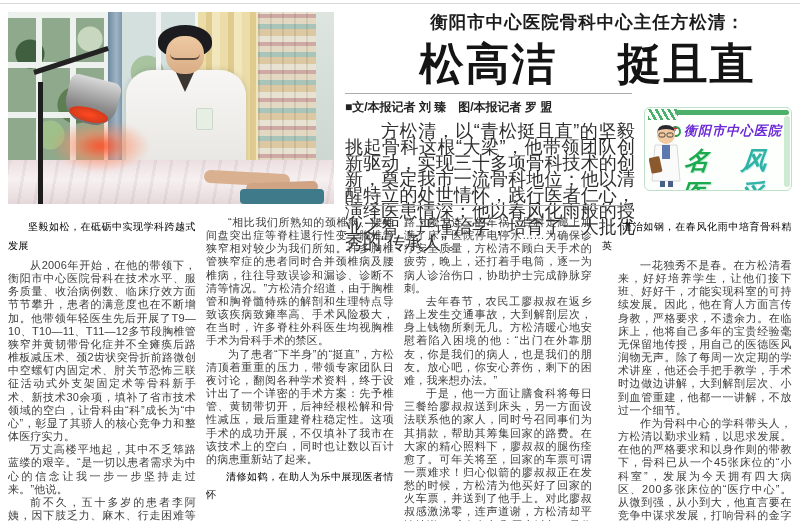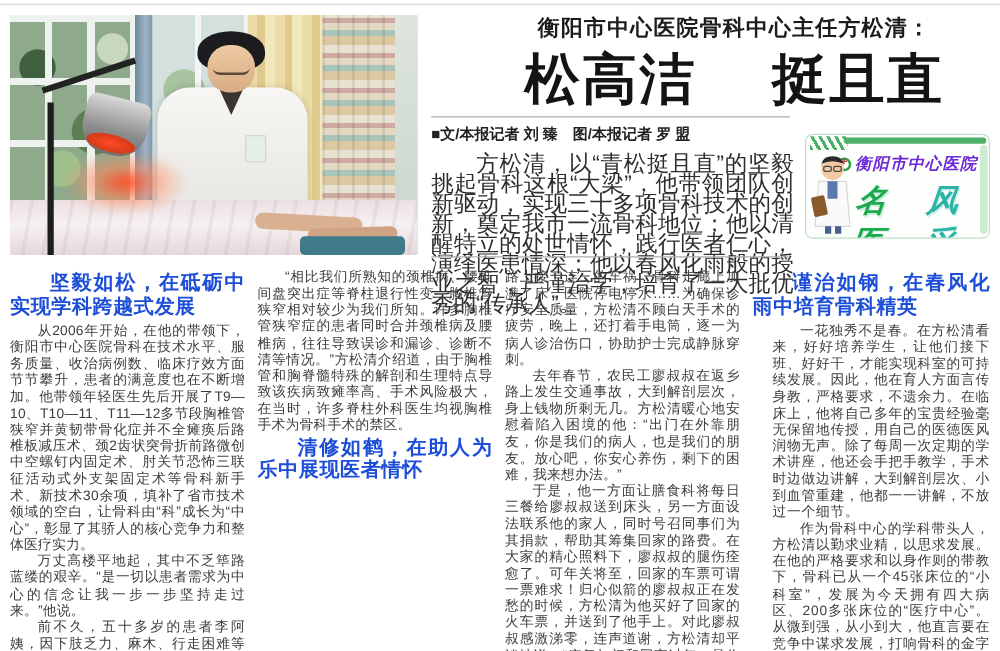--- a/index.html
+++ b/index.html
@@ -104,21 +104,21 @@
   .cols{position:absolute;left:0;top:216px;width:800px;height:305px;}
   .col{position:absolute;top:0;height:305px;overflow:hidden;}
   .col1{left:8px;width:188px;}
   .col2{left:206px;width:188px;}
   .col3{left:404px;width:188px;}
   .col4{left:602px;width:190px;}
   .para,.cont{margin:0;font-size:11px;line-height:13.15px;color:#3c3c3c;
     text-align:justify;letter-spacing:0.2px;}
   .para{text-indent:2em;}
   .cont{text-indent:0;}
-  .h2{margin:2px 0 4px;font-size:16px;font-weight:700;line-height:18.5px;color:#1d4ed8;
+  .h2{margin:2px 0 4px;font-size:10px;font-weight:400;line-height:18.5px;color:#000000;
     text-indent:2em;text-align:justify;letter-spacing:0.5px;}
   .col4 .para{letter-spacing:0.6px;margin-left:16px;}
 </style>
 </head>
 <body>
 
 <div class="page">
   <div class="topline"></div>
 
   <div class="photo">
@@ -185,20 +185,21 @@
 
   <div class="cols">
     <div class="col col1">
       <h3 class="h2">坚毅如松，在砥砺中实现学科跨越式发展</h3>
       <p class="para">从2006年开始，在他的带领下，衡阳市中心医院骨科在技术水平、服务质量、收治病例数、临床疗效方面节节攀升，患者的满意度也在不断增加。他带领年轻医生先后开展了T9—10、T10—11、T11—12多节段胸椎管狭窄并黄韧带骨化症并不全瘫痪后路椎板减压术、颈2齿状突骨折前路微创中空螺钉内固定术、肘关节恐怖三联征活动式外支架固定术等骨科新手术、新技术30余项，填补了省市技术领域的空白，让骨科由“科”成长为“中心”，彰显了其骄人的核心竞争力和整体医疗实力。</p>
       <p class="para">万丈高楼平地起，其中不乏筚路蓝缕的艰辛。“是一切以患者需求为中心的信念让我一步一步坚持走过来。”他说。</p>
       <p class="para">前不久，五十多岁的患者李阿姨，因下肢乏力、麻木、行走困难等症状，走遍省内各大医院，均因诊断不清、病情复杂被婉拒治疗。不死心的她来到了市中心医院，凭借多年的临床经验，结合CT断层扫描，方松清发现了病</p>
     </div>
     <div class="col col2">
       <p class="para">“相比我们所熟知的颈椎病、腰椎间盘突出症等脊柱退行性变，胸椎管狭窄相对较少为我们所知。许多胸椎管狭窄症的患者同时合并颈椎病及腰椎病，往往导致误诊和漏诊、诊断不清等情况。”方松清介绍道，由于胸椎管和胸脊髓特殊的解剖和生理特点导致该疾病致瘫率高、手术风险极大，在当时，许多脊柱外科医生均视胸椎手术为骨科手术的禁区。</p>
+      <p class="para">为了患者“下半身”的“挺直”，方松清顶着重重的压力，带领专家团队日夜讨论，翻阅各种学术资料，终于设计出了一个详密的手术方案：先予椎管、黄韧带切开，后神经根松解和骨性减压，最后重建脊柱稳定性。这项手术的成功开展，不仅填补了我市在该技术上的空白，同时也让数以百计的病患重新站了起来。</p>
       <h3 class="h2">清修如鹤，在助人为乐中展现医者情怀</h3>
 
     </div>
     <div class="col col3">
       <p class="cont">路上接二连三的车祸，骨科走廊上加满了床，医院停电停水……为确保诊疗安全质量，方松清不顾白天手术的疲劳，晚上，还打着手电筒，逐一为病人诊治伤口，协助护士完成静脉穿刺。</p>
       <p class="para">去年春节，农民工廖叔叔在返乡路上发生交通事故，大到解剖层次，身上钱物所剩无几。方松清暖心地安慰着陷入困境的他：“出门在外靠朋友，你是我们的病人，也是我们的朋友。放心吧，你安心养伤，剩下的困难，我来想办法。”</p>
       <p class="para">于是，他一方面让膳食科将每日三餐给廖叔叔送到床头，另一方面设法联系他的家人，同时号召同事们为其捐款，帮助其筹集回家的路费。在大家的精心照料下，廖叔叔的腿伤痊愈了。可年关将至，回家的车票可谓一票难求！归心似箭的廖叔叔正在发愁的时候，方松清为他买好了回家的火车票，并送到了他手上。对此廖叔叔感激涕零，连声道谢，方松清却平淡地说：“康复如初和回家过年，是你的心愿也是我们的心愿。”</p>
     </div>
     <div class="col col4">
       <h3 class="h2">谨治如钢，在春风化雨中培育骨科精英</h3>

